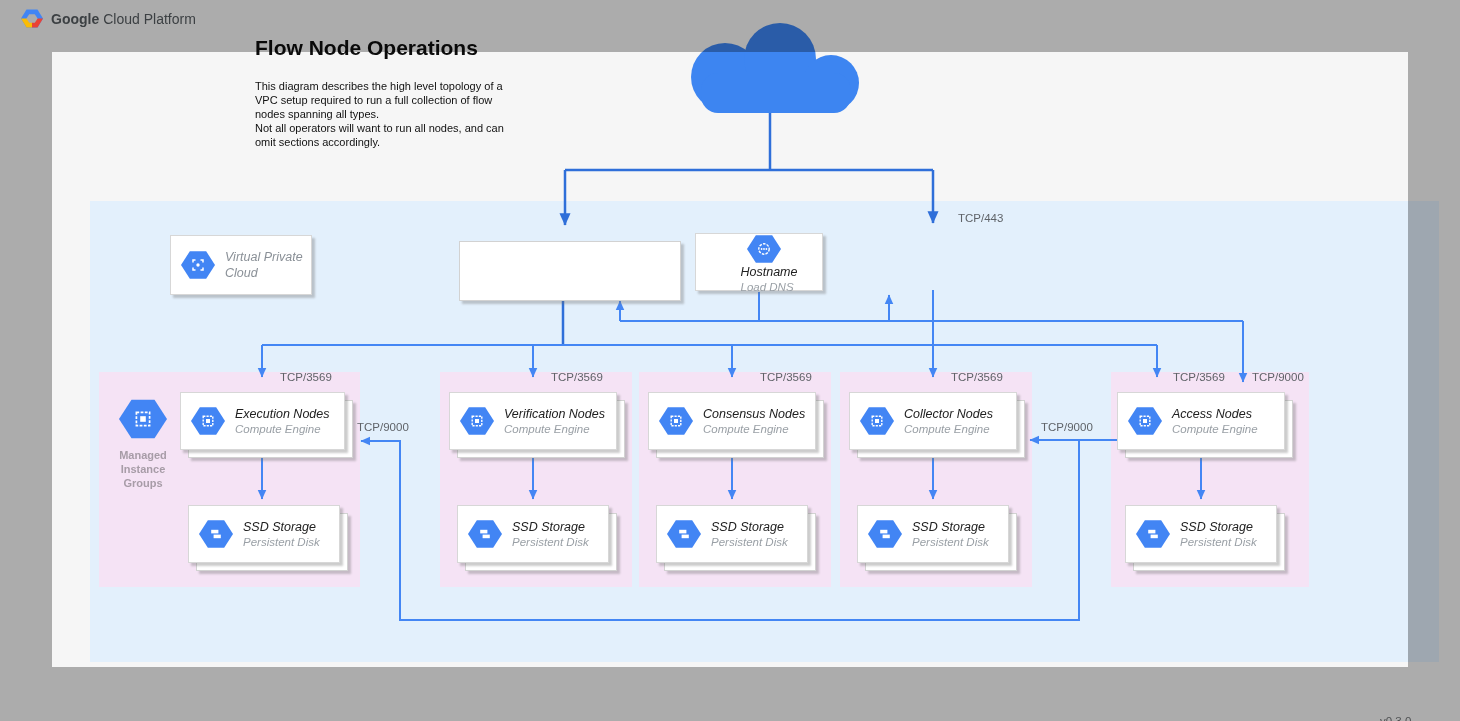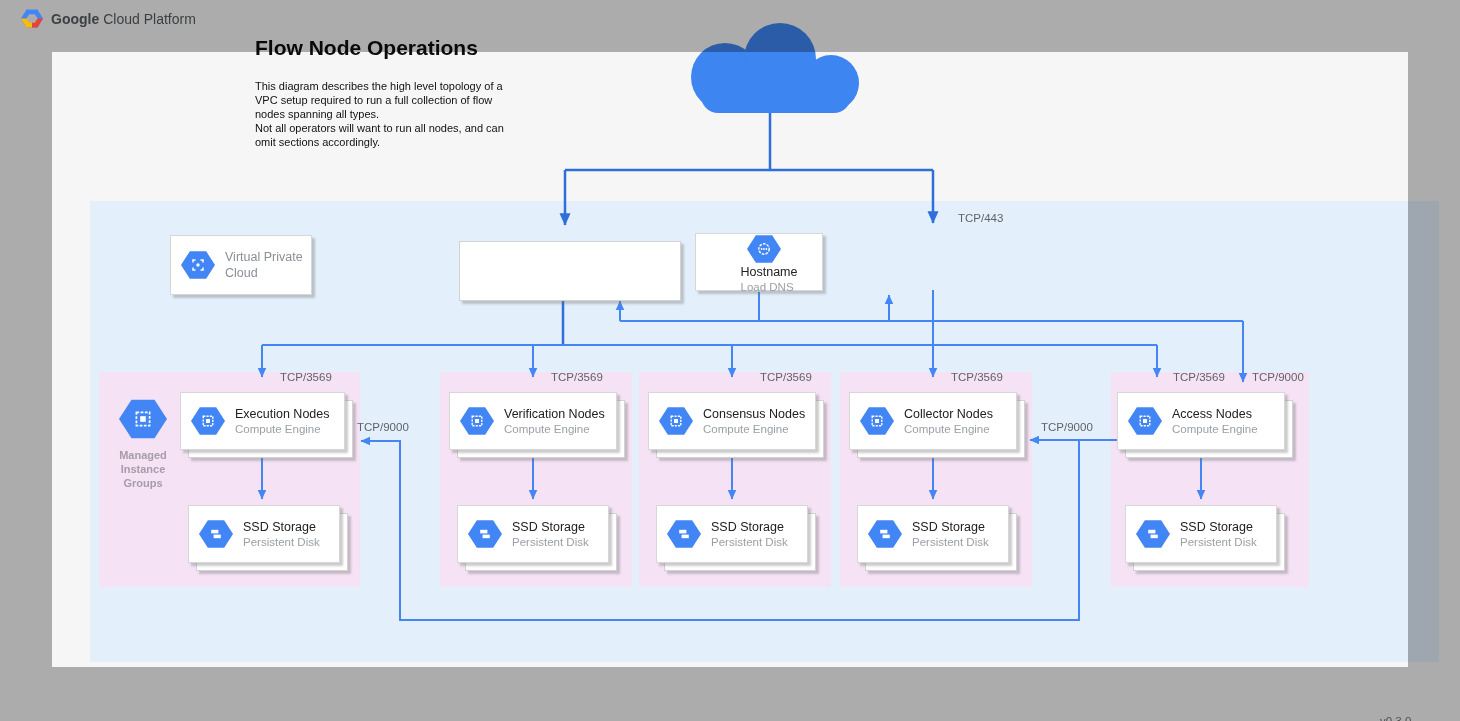--- a/index.html
+++ b/index.html
@@ -7,21 +7,21 @@
   body { font-family:"Liberation Sans", sans-serif; background:#f6f6f6; position:relative; overflow:hidden; }
   .stage { position:absolute; left:0; top:0; width:1460px; height:721px; background:#f6f6f6; }
 
   .vpc-rect { position:absolute; left:90px; top:201px; width:1349px; height:461px; background:#e3f0fc; }
   .group-box { position:absolute; top:372px; height:215px; background:#f5e3f5; }
 
   .edges { position:absolute; left:0; top:0; }
 
   .card-back { position:absolute; background:#ffffff; border:1px solid #d2d2d2; box-shadow:3px 3px 2px rgba(110,110,110,0.35); }
   .card { position:absolute; background:#ffffff; border:1px solid #d7d7d7; box-shadow:3px 3px 2px rgba(110,110,110,0.35);
-          display:flex; align-items:center; padding-left:10px; }
+          display:flex; align-items:center; padding-left:10px;font-style:italic; }
   .card-text { margin-left:10px; }
   .card-title { font-size:12.5px; color:#212121; line-height:16px; }
   .card-sub { font-size:11.5px; color:#9aa0a6; line-height:15px; }
   .card-title.gray { color:#8a9097; }
 
   .hex { background:#4285f4; clip-path:polygon(0% 50%, 26% 4%, 74% 4%, 100% 50%, 74% 96%, 26% 96%);
          display:flex; align-items:center; justify-content:center; flex:none; }
   .hex-sm { width:34px; height:30px; }
   .hex-lg { width:48px; height:42px; }
 

